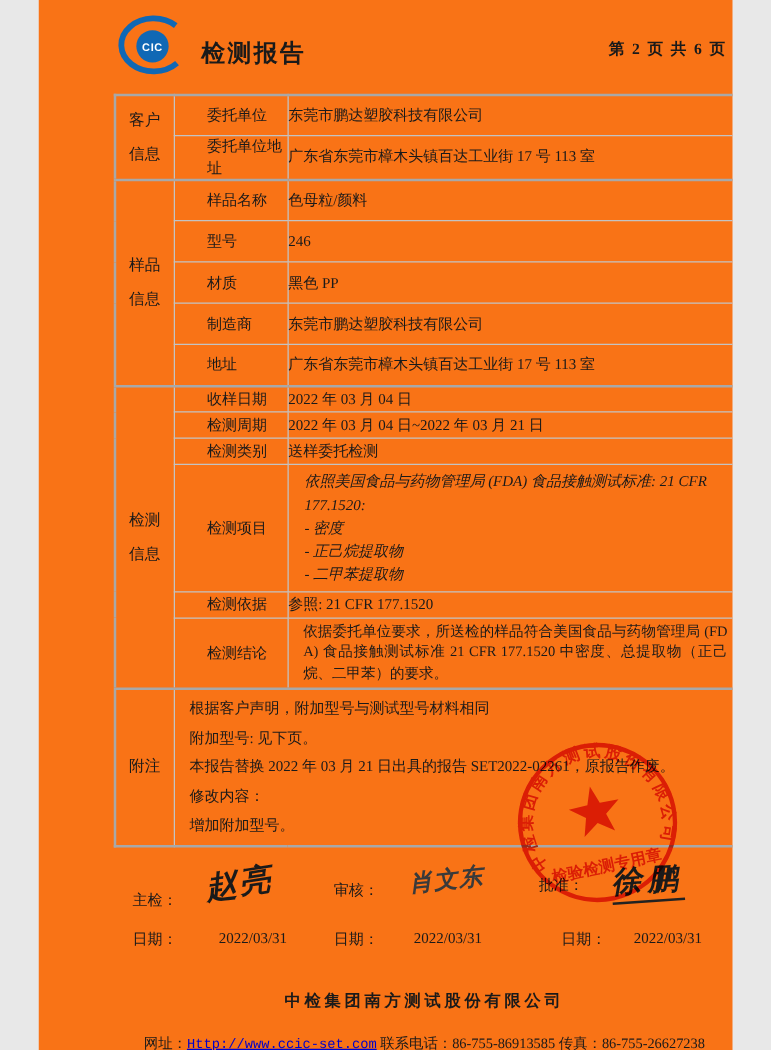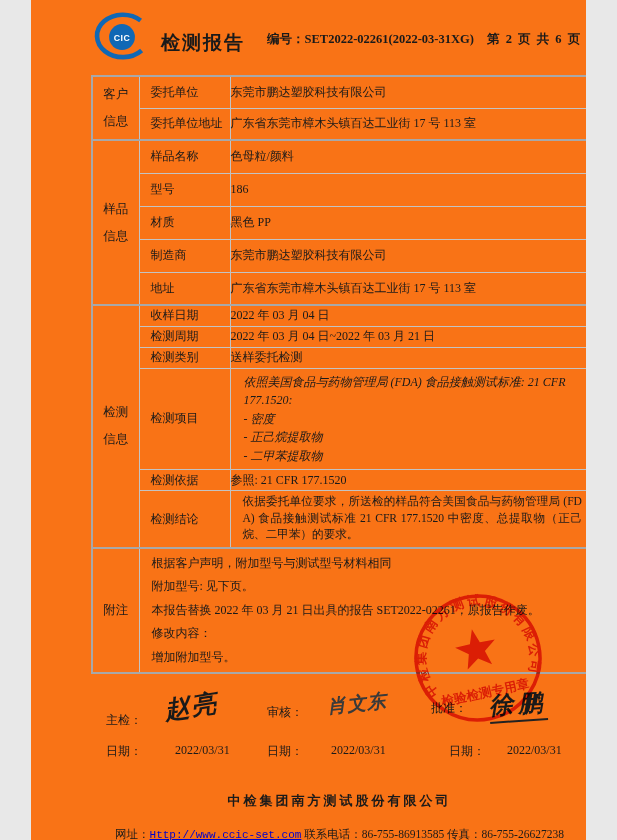--- a/index.html
+++ b/index.html
@@ -11,21 +11,21 @@
   .hdr-title { position:absolute; left:130px; top:30px; font-weight:bold; font-size:19px; letter-spacing:2px; }
   .hdr-no { position:absolute; left:236px; top:31px; font-weight:bold; font-size:12.5px; }
   .hdr-page { position:absolute; left:456px; top:31px; font-weight:bold; font-size:12.5px; letter-spacing:1.5px; white-space:nowrap; }
 
   
   table.rt { position:absolute; left:60px; top:75px; width:498px; border-collapse:collapse; table-layout:fixed; }
   table.rt { border:2px solid #a8a8a8; }
   .rt td { border:1px solid #c3c3c3; font-size:12px; vertical-align:middle; word-break:break-all; }
   tr.tsec td { border-top:2px solid #a8a8a8; }
   td.sec { text-align:center; line-height:27px; padding:0 10px; font-size:12.5px; }
-  td.lbl { padding-left:11px; }
+  td.lbl { padding-left:26px; }
   td.val { }
   tr.h33 td { height:32px; }
   tr.h34 td { height:33px; }
   tr.h22 td { height:21px; }
   td.items { height:94px; padding:4px 8px 4px 13px; }
   td.items .ln { line-height:18.6px;font-style:italic; }
   td.concl { height:50px; line-height:16.4px; font-size:11.6px; text-align:justify; padding:3px 7px 3px 12px; }
   td.notes { height:120px; padding:3px 8px 3px 12px; vertical-align:middle; }
   td.notes .nln { line-height:23.5px; }
 
@@ -53,21 +53,20 @@
 <body>
 
 <div class="page">
 
   <svg class="hdr-logo" viewBox="0 0 60 48">
     <path d="M 48 9 A 25 20.5 0 1 0 49 38" fill="none" stroke="#1068b5" stroke-width="4.5"></path>
     <circle cx="30" cy="25" r="12.5" fill="#1068b5"></circle>
     <text x="30" y="28.5" text-anchor="middle" font-size="8.5" font-weight="bold" font-family="Liberation Sans, sans-serif" fill="#ffffff" letter-spacing="0.5">CIC</text>
   </svg>
   <div class="hdr-title">检测报告</div>
-  <div class="hdr-no"><span>编号：</span><span>SET2022-02261(2022-03-31XG)</span></div>
   <div class="hdr-page">第 2 页 共 6 页</div>
 
   <table class="rt">
     <colgroup>
         <col style="width:47px">
         <col style="width:91px">
         <col style="width:360px">
       </colgroup>
     <tbody>
     <tr class="h33">
@@ -80,21 +79,21 @@
       <td class="val">广东省东莞市樟木头镇百达工业街 17 号 113 室</td>
     </tr>
 
     <tr class="tsec h34">
       <td class="sec" rowspan="5">样品信息</td>
       <td class="lbl">样品名称</td>
       <td class="val">色母粒/颜料</td>
     </tr>
     <tr class="h34">
       <td class="lbl">型号</td>
-      <td class="val">186</td>
+      <td class="val">246</td>
     </tr>
     <tr class="h34">
       <td class="lbl">材质</td>
       <td class="val">黑色 PP</td>
     </tr>
     <tr class="h34">
       <td class="lbl">制造商</td>
       <td class="val">东莞市鹏达塑胶科技有限公司</td>
     </tr>
     <tr class="h34">

